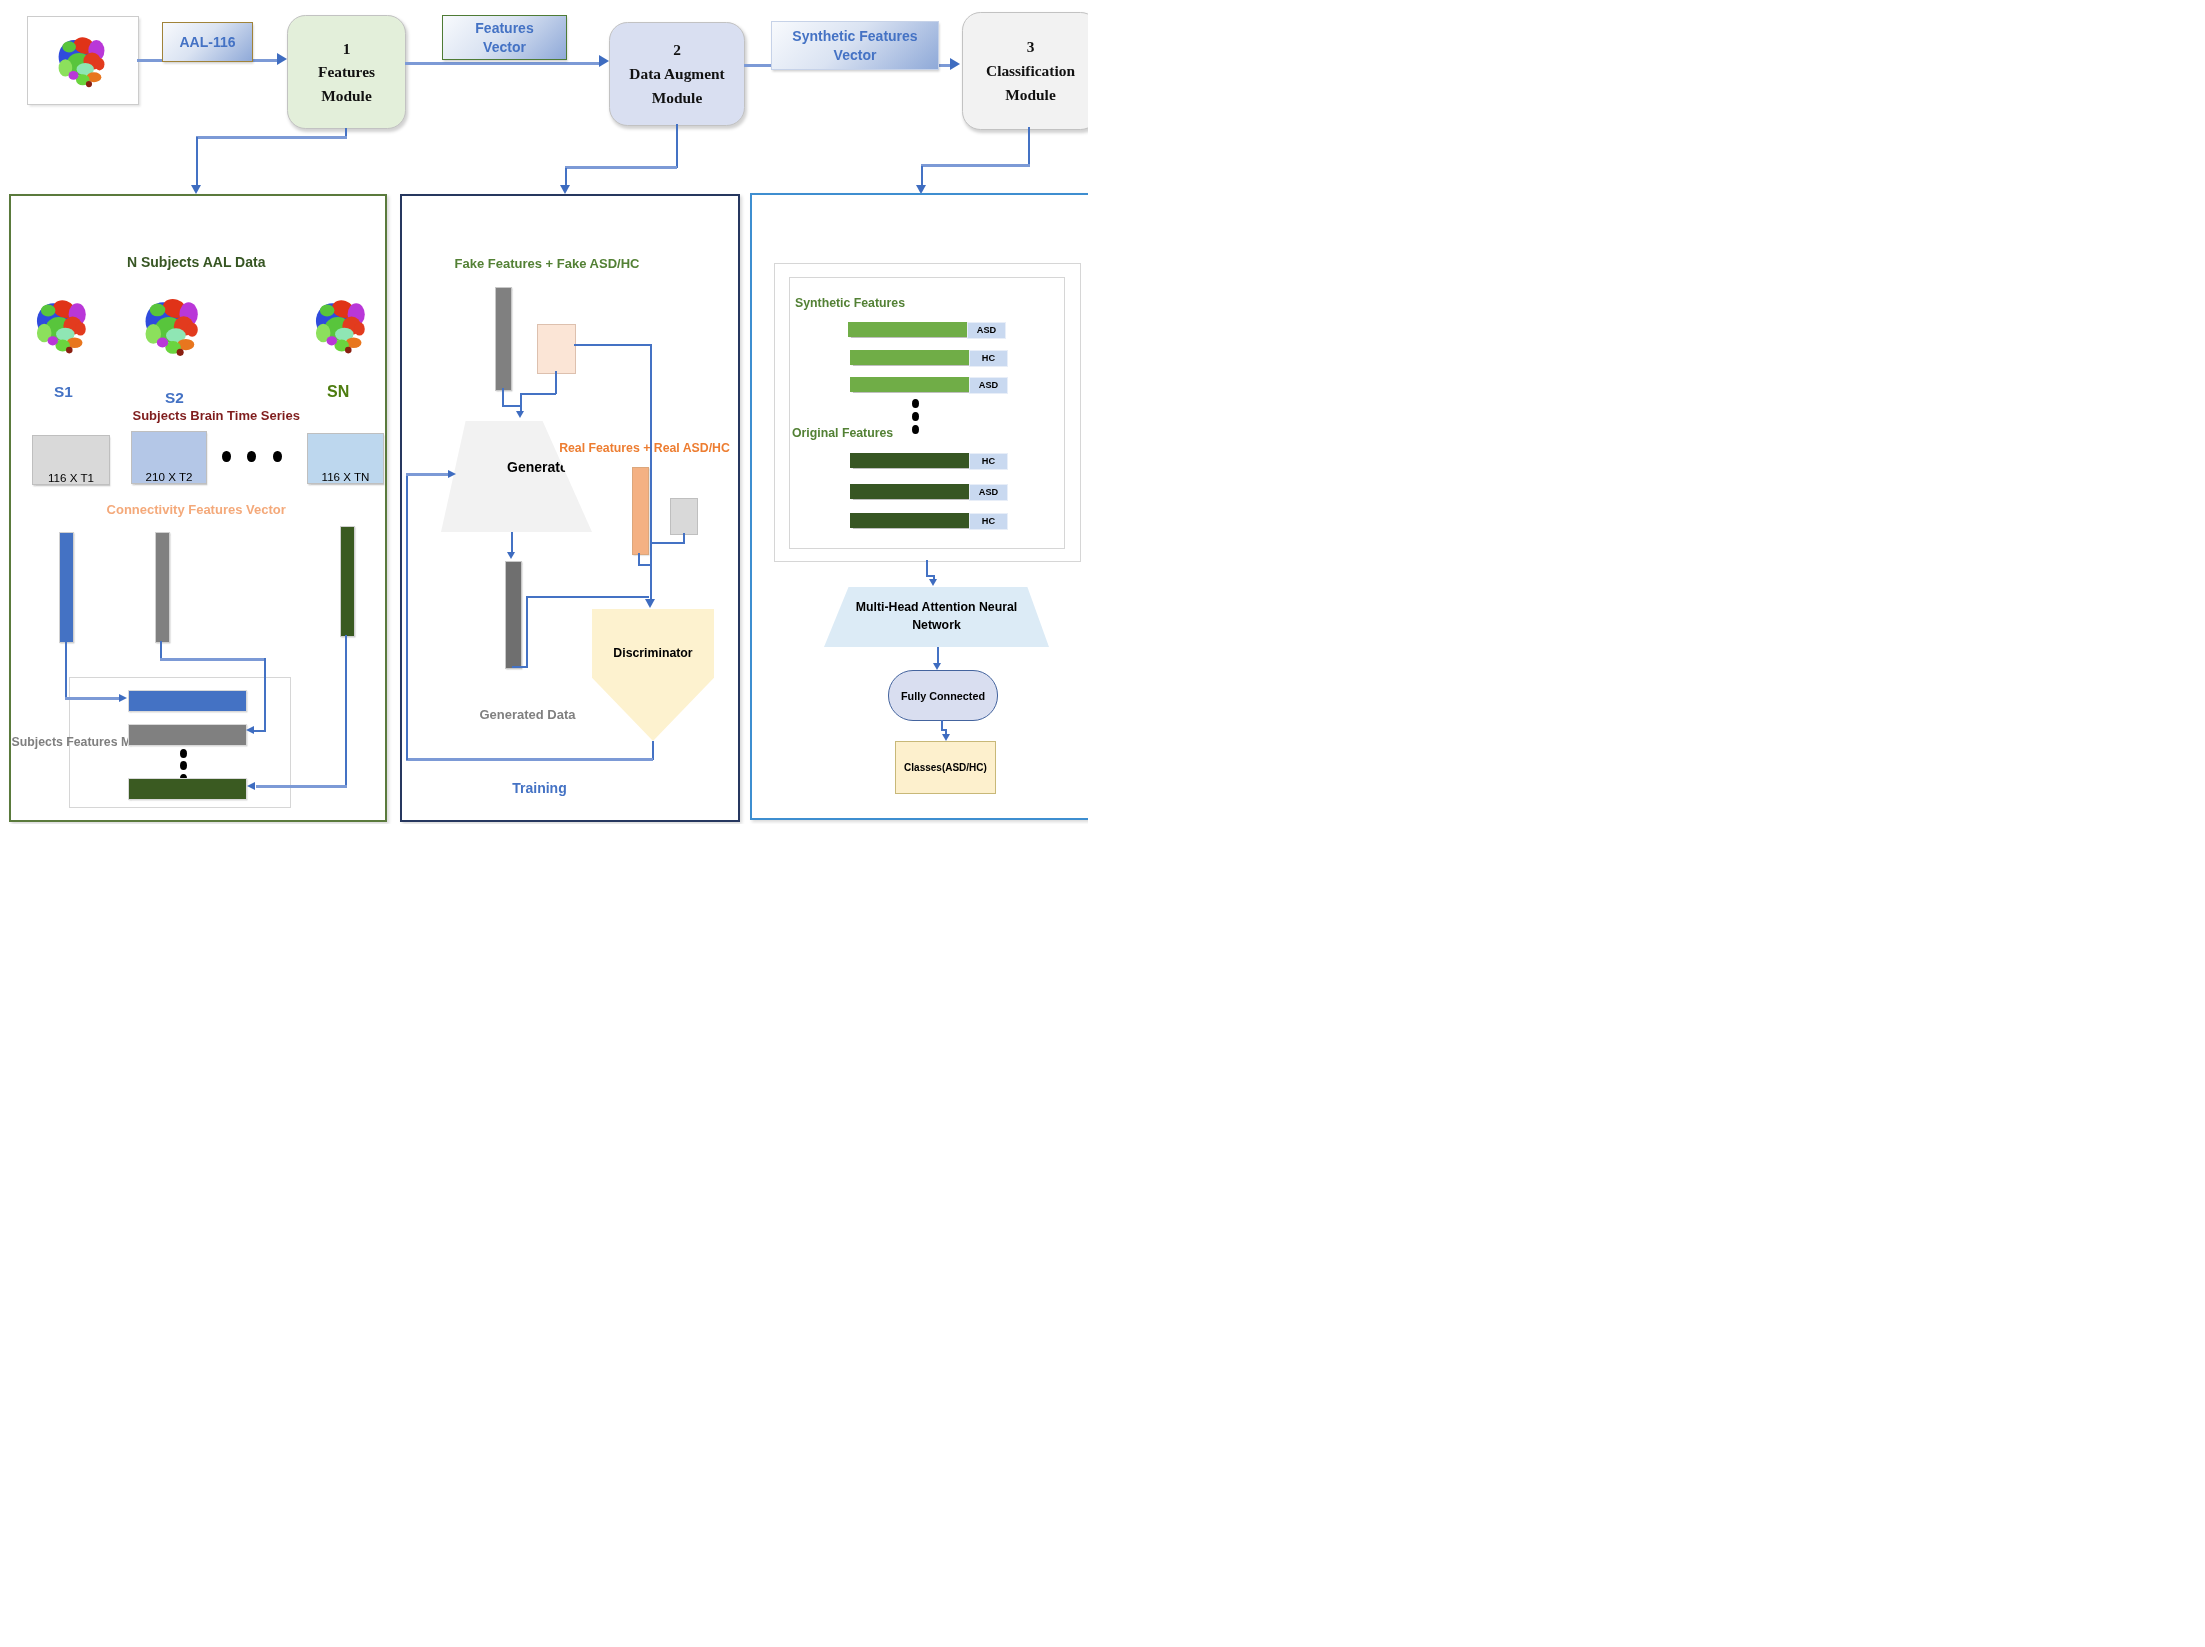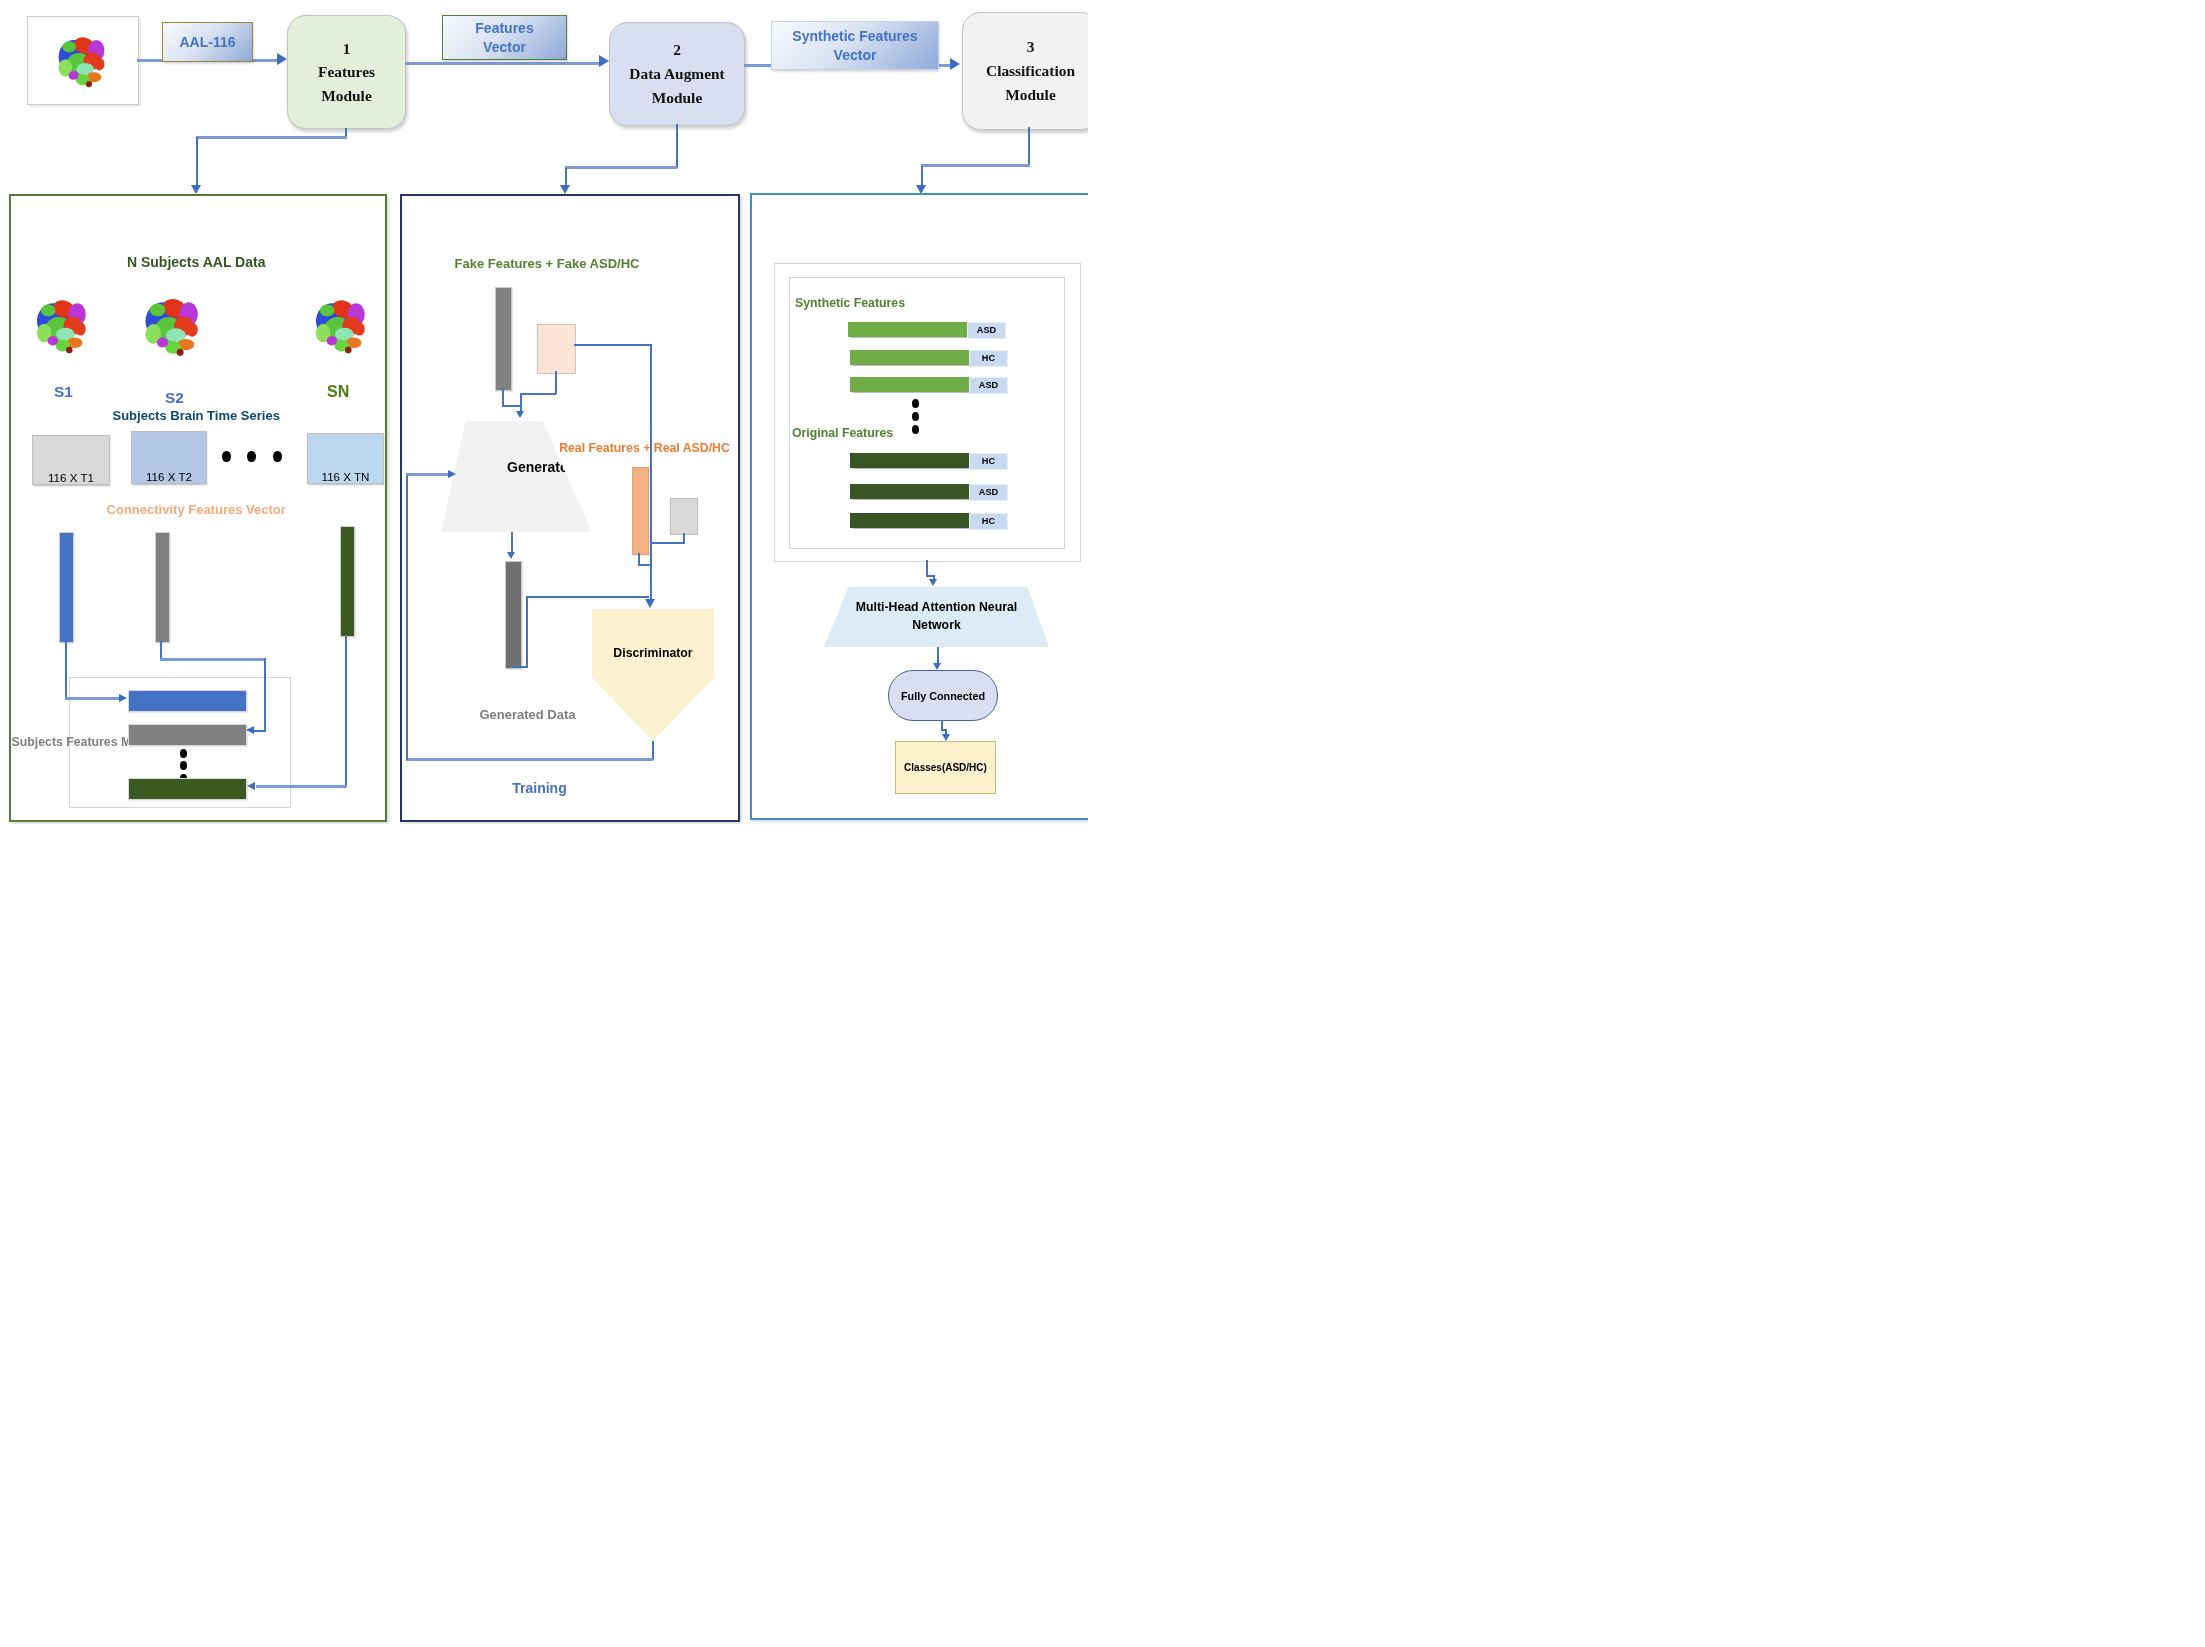--- a/index.html
+++ b/index.html
@@ -136,27 +136,27 @@
       <use href="#brainart"></use>
     </svg>
   <svg viewBox="0 0 100 92" style="position:absolute;left:310px;top:294px;width:66px;height:62px;">
       <use href="#brainart"></use>
     </svg>
 
   <div class="label" style="left:48px;top:383px;width:31px;text-align:center;font-size:15.4px;color:#4472c4;">S1</div>
   <div class="label" style="left:159px;top:389px;width:31px;text-align:center;font-size:15.4px;color:#4472c4;">S2</div>
   <div class="label" style="left:327px;top:383px;width:31px;text-align:left;font-size:16px;color:#4d7c0f;">SN</div>
 
-  <div class="label" style="left:9.2px;top:408px;width:374px;text-align:center;font-size:13px;color:#0c4a6e;">Subjects Brain Time Series</div>
+  <div class="label" style="left:9.2px;top:408px;width:374px;text-align:center;font-size:13px;color:#7f1d1d;padding-left:20px;">Subjects Brain Time Series</div>
 
   <div class="tsbox" style="left:32px;top:435px;width:76px;height:48px;background:#d9d9d9;">
     <span>116 X T1</span>
   </div>
   <div class="tsbox" style="left:131px;top:431px;width:74px;height:51px;background:#b4c7e7;">
-    <span>116 X T2</span>
+    <span>210 X T2</span>
   </div>
   <div class="dot" style="left:222px;top:451px;"></div>
   <div class="dot" style="left:247px;top:451px;"></div>
   <div class="dot" style="left:273px;top:451px;"></div>
   <div class="tsbox" style="left:307px;top:433px;width:75px;height:49px;background:#bdd7ee;">
     <span>116 X TN</span>
   </div>
 
   <div class="label" style="left:9.2px;top:502px;width:374px;text-align:center;font-size:13px;color:#f4a97a;">Connectivity Features Vector</div>
 

